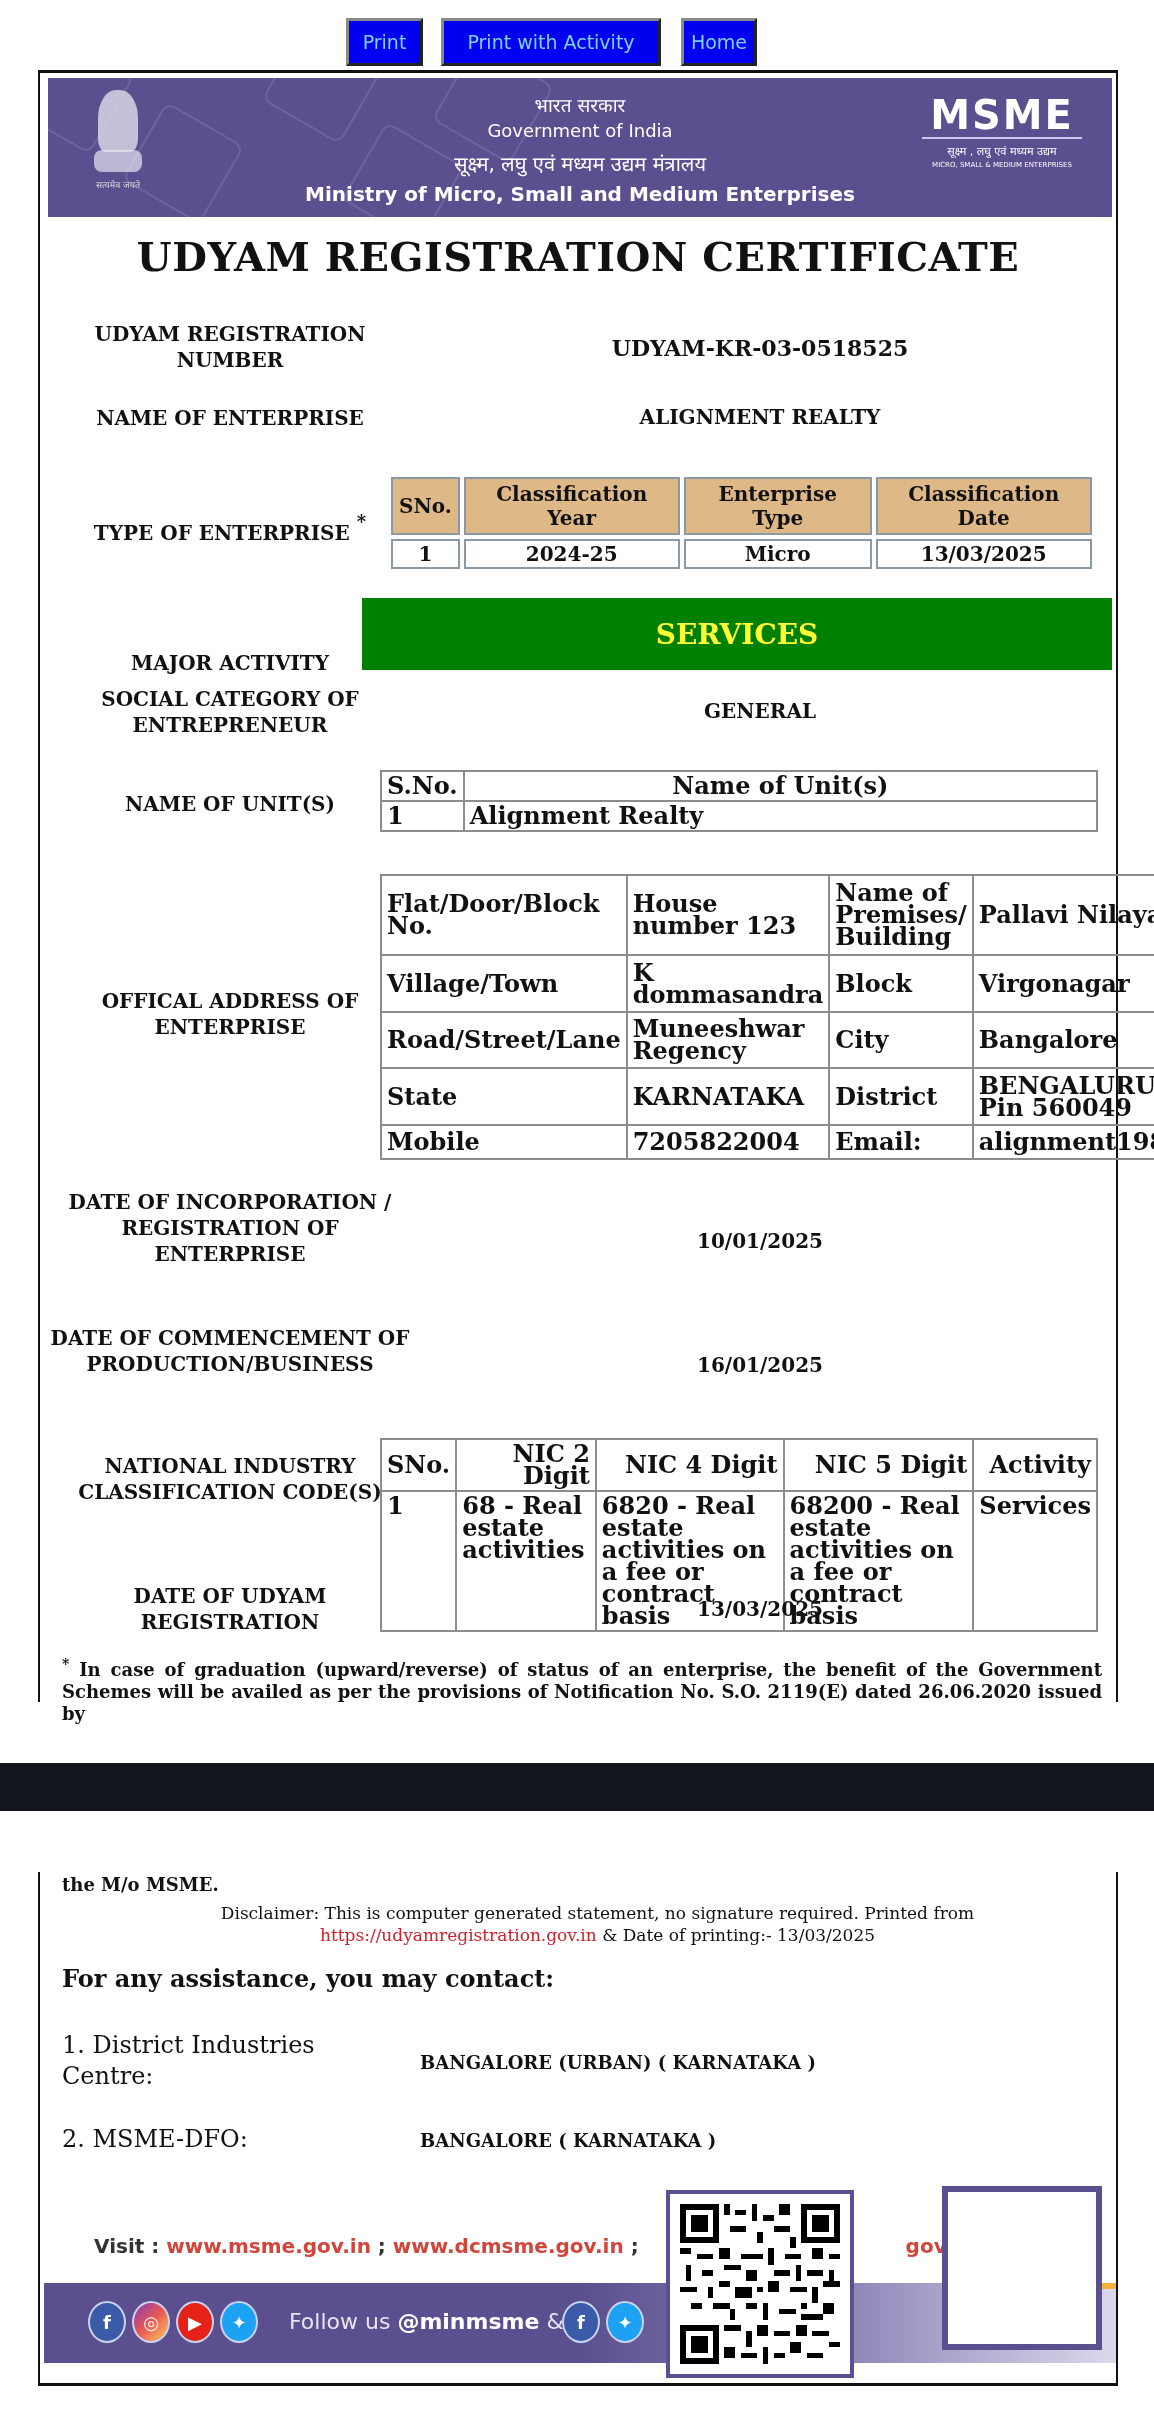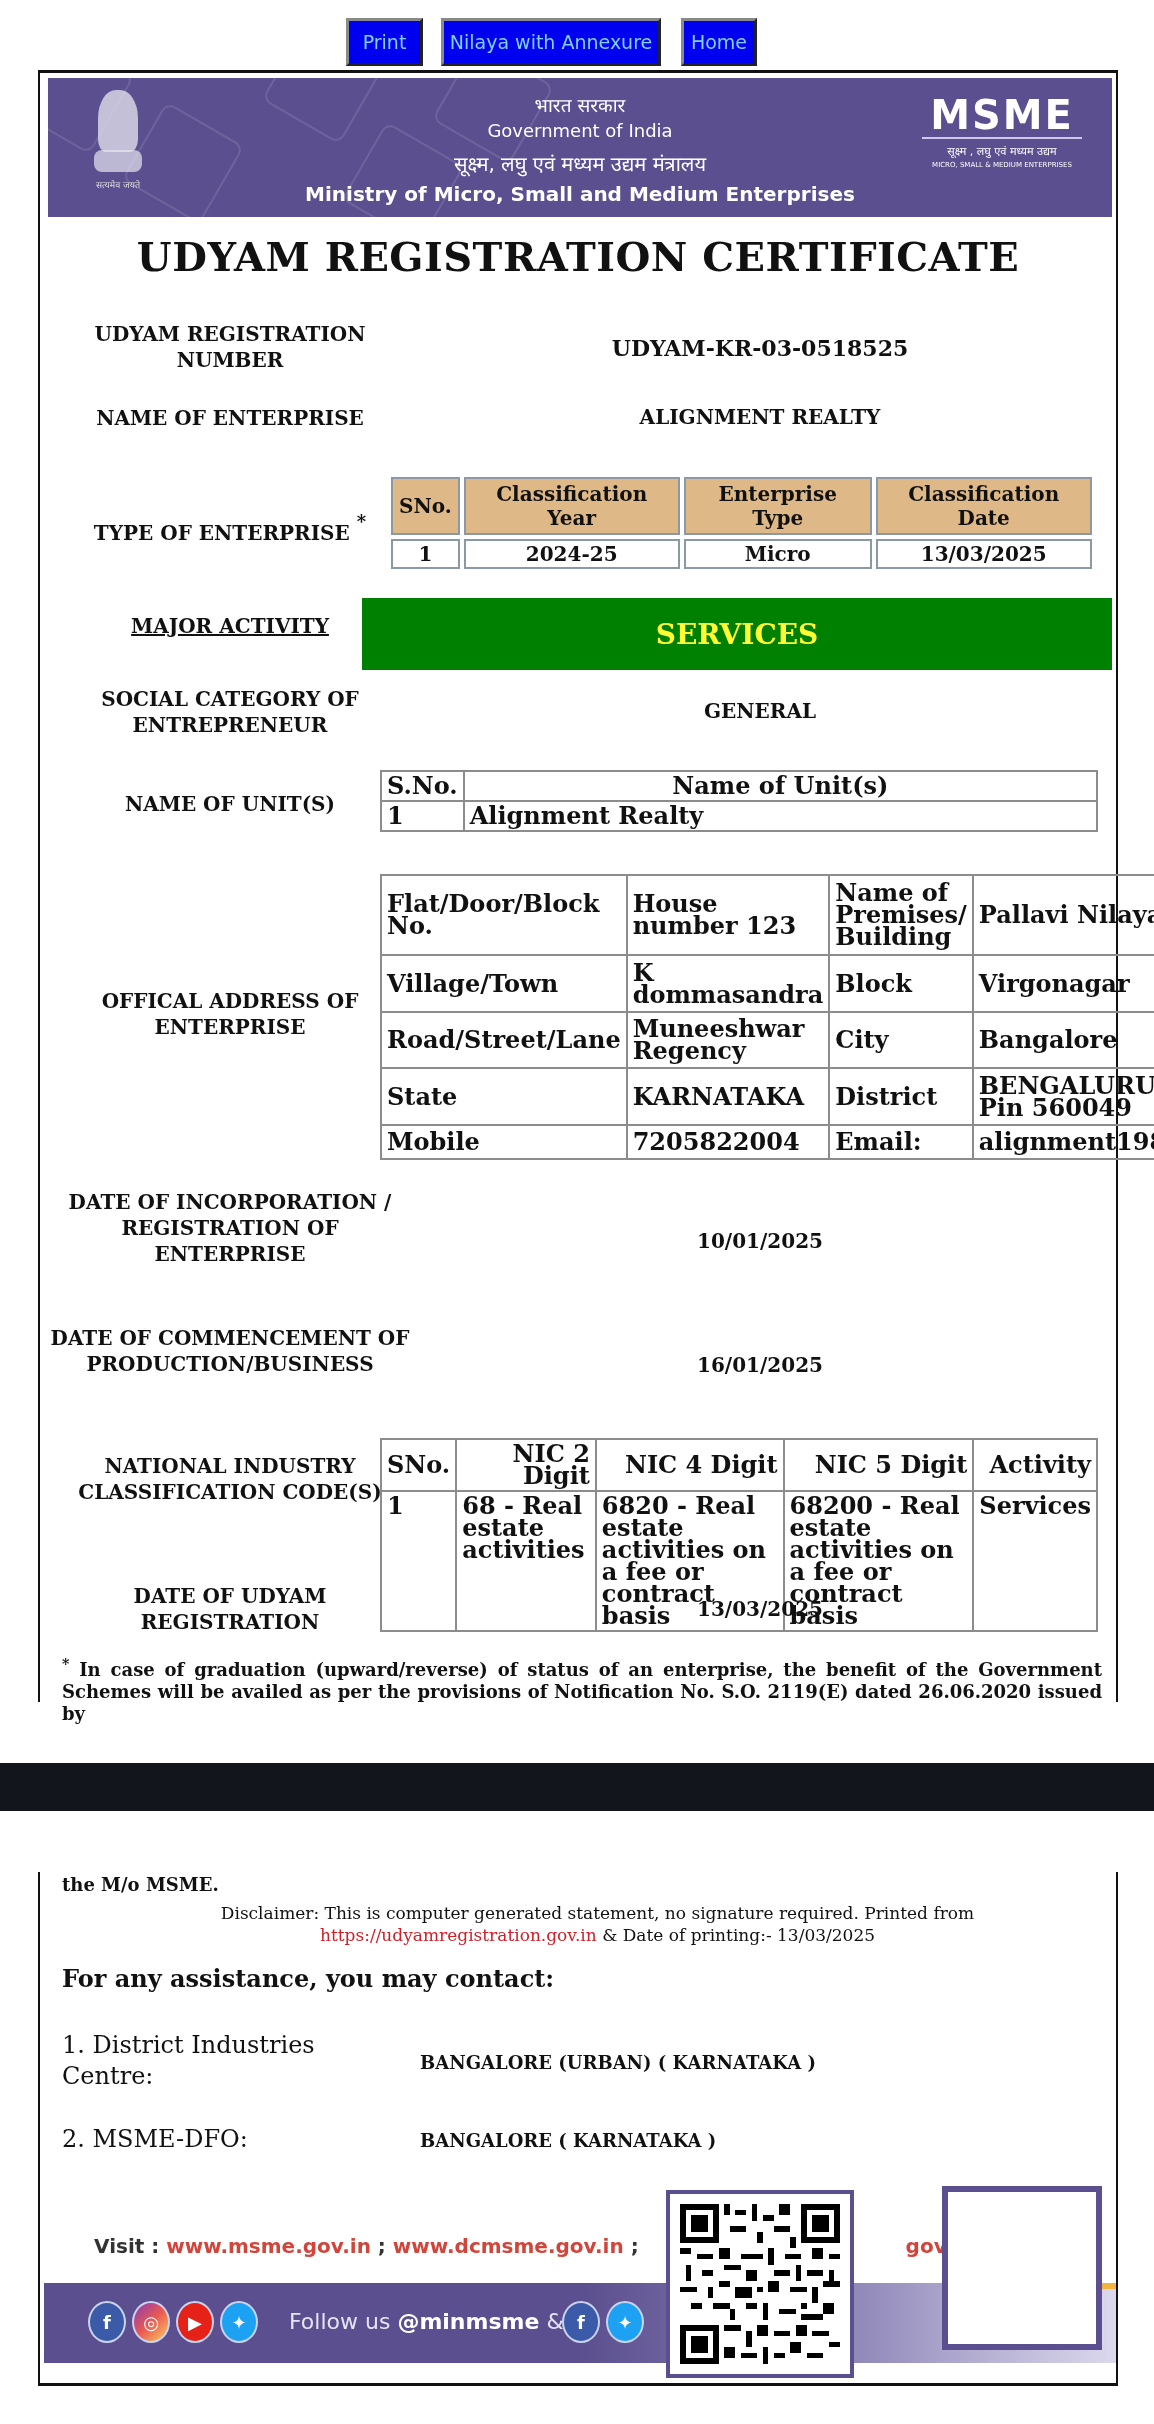--- a/index.html
+++ b/index.html
@@ -93,21 +93,21 @@
 
   .qr-box { position: absolute; left: 626px; top: 318px; width: 188px; height: 188px; background: #fff; border: 4px solid #5b4f8f; padding: 10px; }
   .qr { width: 100%; height: 100%; }
   .photo-box { position: absolute; left: 902px; top: 314px; width: 160px; height: 164px; background: #fff; border: 6px solid #5b4f8f; }
 </style>
 </head>
 <body>
 
 <div class="btn-bar">
   <button class="top-btn" style="left:346px;width:77px;">Print</button>
-  <button class="top-btn" style="left:441px;width:220px;">Nilaya with Annexure</button>
+  <button class="top-btn" style="left:441px;width:220px;">Print with Activity</button>
   <button class="top-btn" style="left:681px;width:76px;">Home</button>
 </div>
 
 <div class="page1">
 
   <div class="banner">
     <div class="hex" style="left:-20px;top:-30px;"></div>
     <div class="hex" style="left:90px;top:40px;"></div>
     <div class="hex" style="left:230px;top:-40px;"></div>
     <div class="hex" style="left:310px;top:60px;"></div>
@@ -154,21 +154,21 @@
     </tr>
     <tr>
       <td>1</td>
       <td>2024-25</td>
       <td>Micro</td>
       <td>13/03/2025</td>
     </tr>
   </tbody>
     </table>
 
-  <div class="lbl" style="top:540px;text-decoration:underline;">MAJOR ACTIVITY</div>
+  <div class="lbl" style="top:577px;">MAJOR ACTIVITY</div>
   <div class="activity-bar">SERVICES</div>
 
   <div class="lbl" style="top:613px;">SOCIAL CATEGORY OF ENTREPRENEUR</div>
   <div class="val" style="top:626px;">GENERAL</div>
 
   <div class="lbl" style="top:718px;">NAME OF UNIT(S)</div>
   <table class="grid-tbl units-tbl">
     <tbody>
         <tr>
       <th class="sno">S.No.</th>

